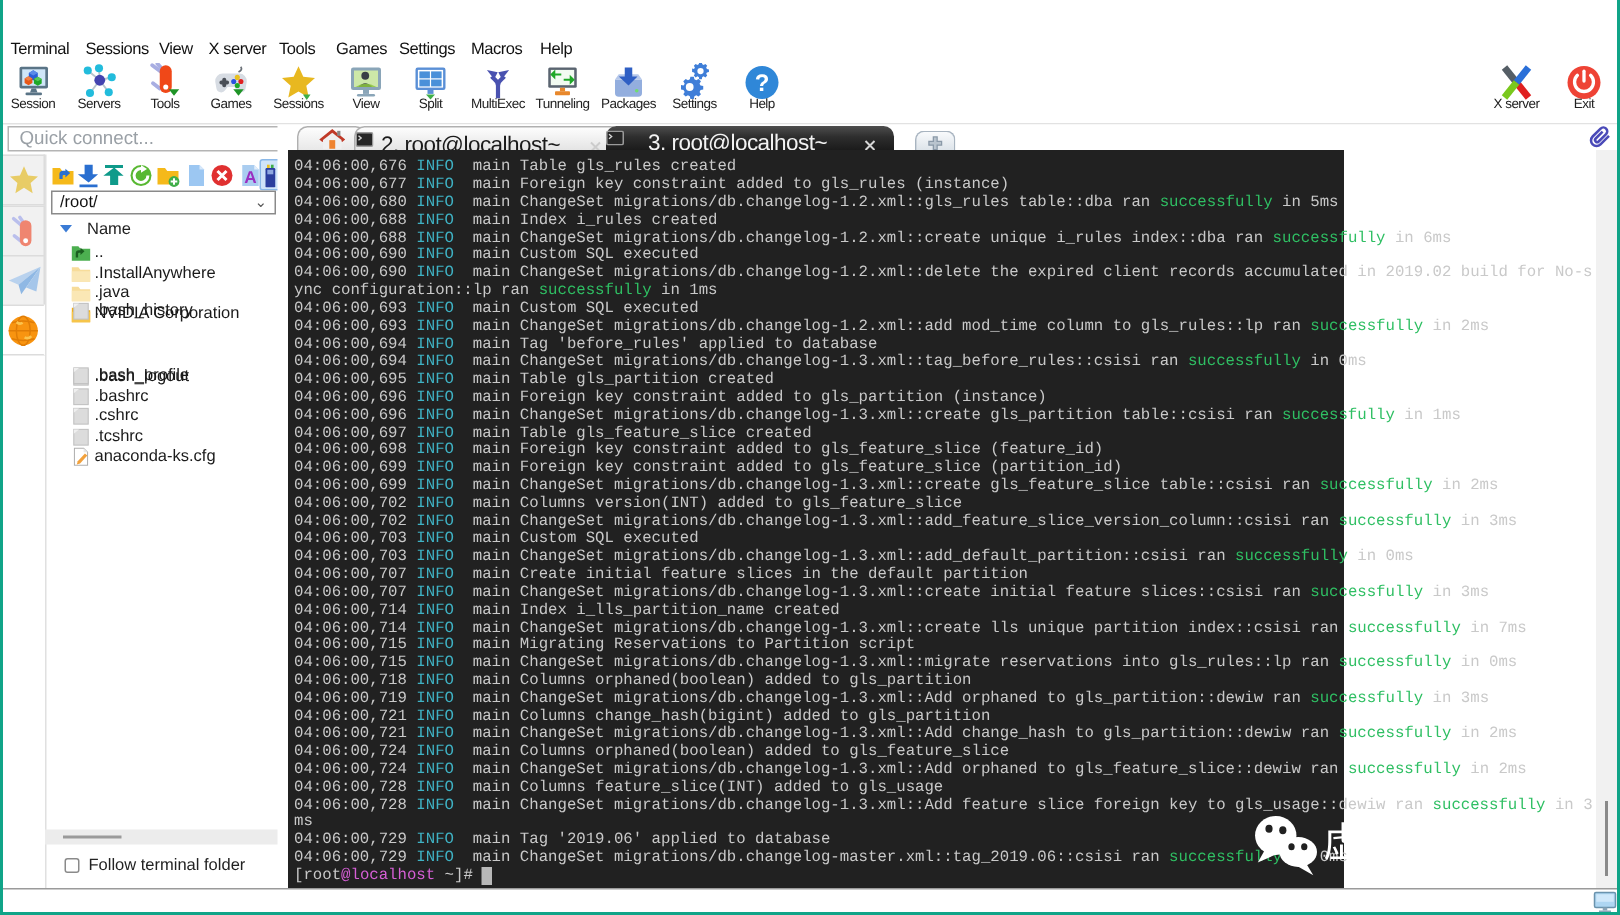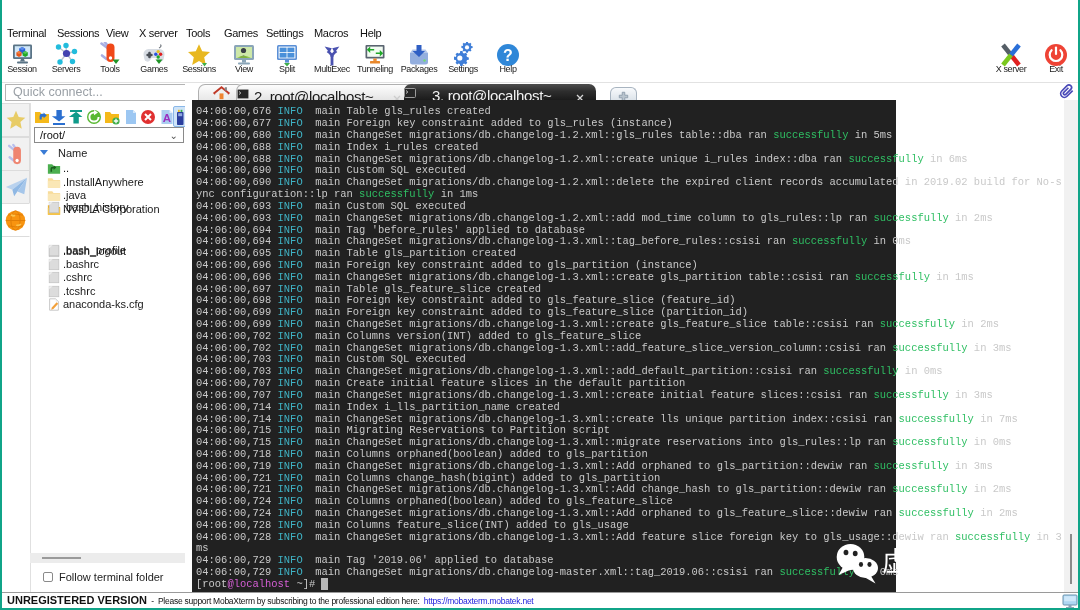--- a/index.html
+++ b/index.html
@@ -529,21 +529,20 @@
             <path transform="translate(5000 0)" d="M54 622V554H373C360 516 346 480 329 445H148V380H295C234 278 151 192 35 131C50 117 72 89 83 71C154 110 214 158 264 213V-82H340V-33H786V-80H865V276H316C340 309 361 344 380 380H840V554H949V622H840V794H160V728H418C411 692 403 657 394 622ZM340 34V209H786V34ZM764 554V445H411C427 480 440 517 452 554ZM764 622H472C482 657 490 692 498 728H764Z"></path>
           </g>
         </svg>
       </div>
   </div>
   <div class="abs" id="sbar">
       <div class="thumb"></div>
     </div>
 
   <div class="abs" id="status">
-    <div class="txt"><b>UNREGISTERED VERSION</b><span class="sm">&nbsp;&nbsp;-&nbsp;&nbsp;Please support MobaXterm by subscribing to the professional edition here:&nbsp;&nbsp;<span class="lnk">https://mobaxterm.mobatek.net</span></span></div>
     <div class="mon"><svg width="16" height="15" viewBox="0 0 16 15">
           <rect x="1" y="1" width="14" height="10" rx="1" fill="#aed6f2" stroke="#6a93ad"></rect>
           <rect x="2.2" y="2.2" width="11.6" height="5" fill="#cfe8fa"></rect>
           <rect x="6.5" y="11" width="3" height="2" fill="#8aa5b8"></rect>
           <rect x="4" y="13" width="8" height="1.5" fill="#8aa5b8"></rect>
         </svg></div>
   </div>
   <div class="abs" id="bl"></div>
   <div class="abs" id="br"></div>
   <div class="abs" id="bb"></div>

